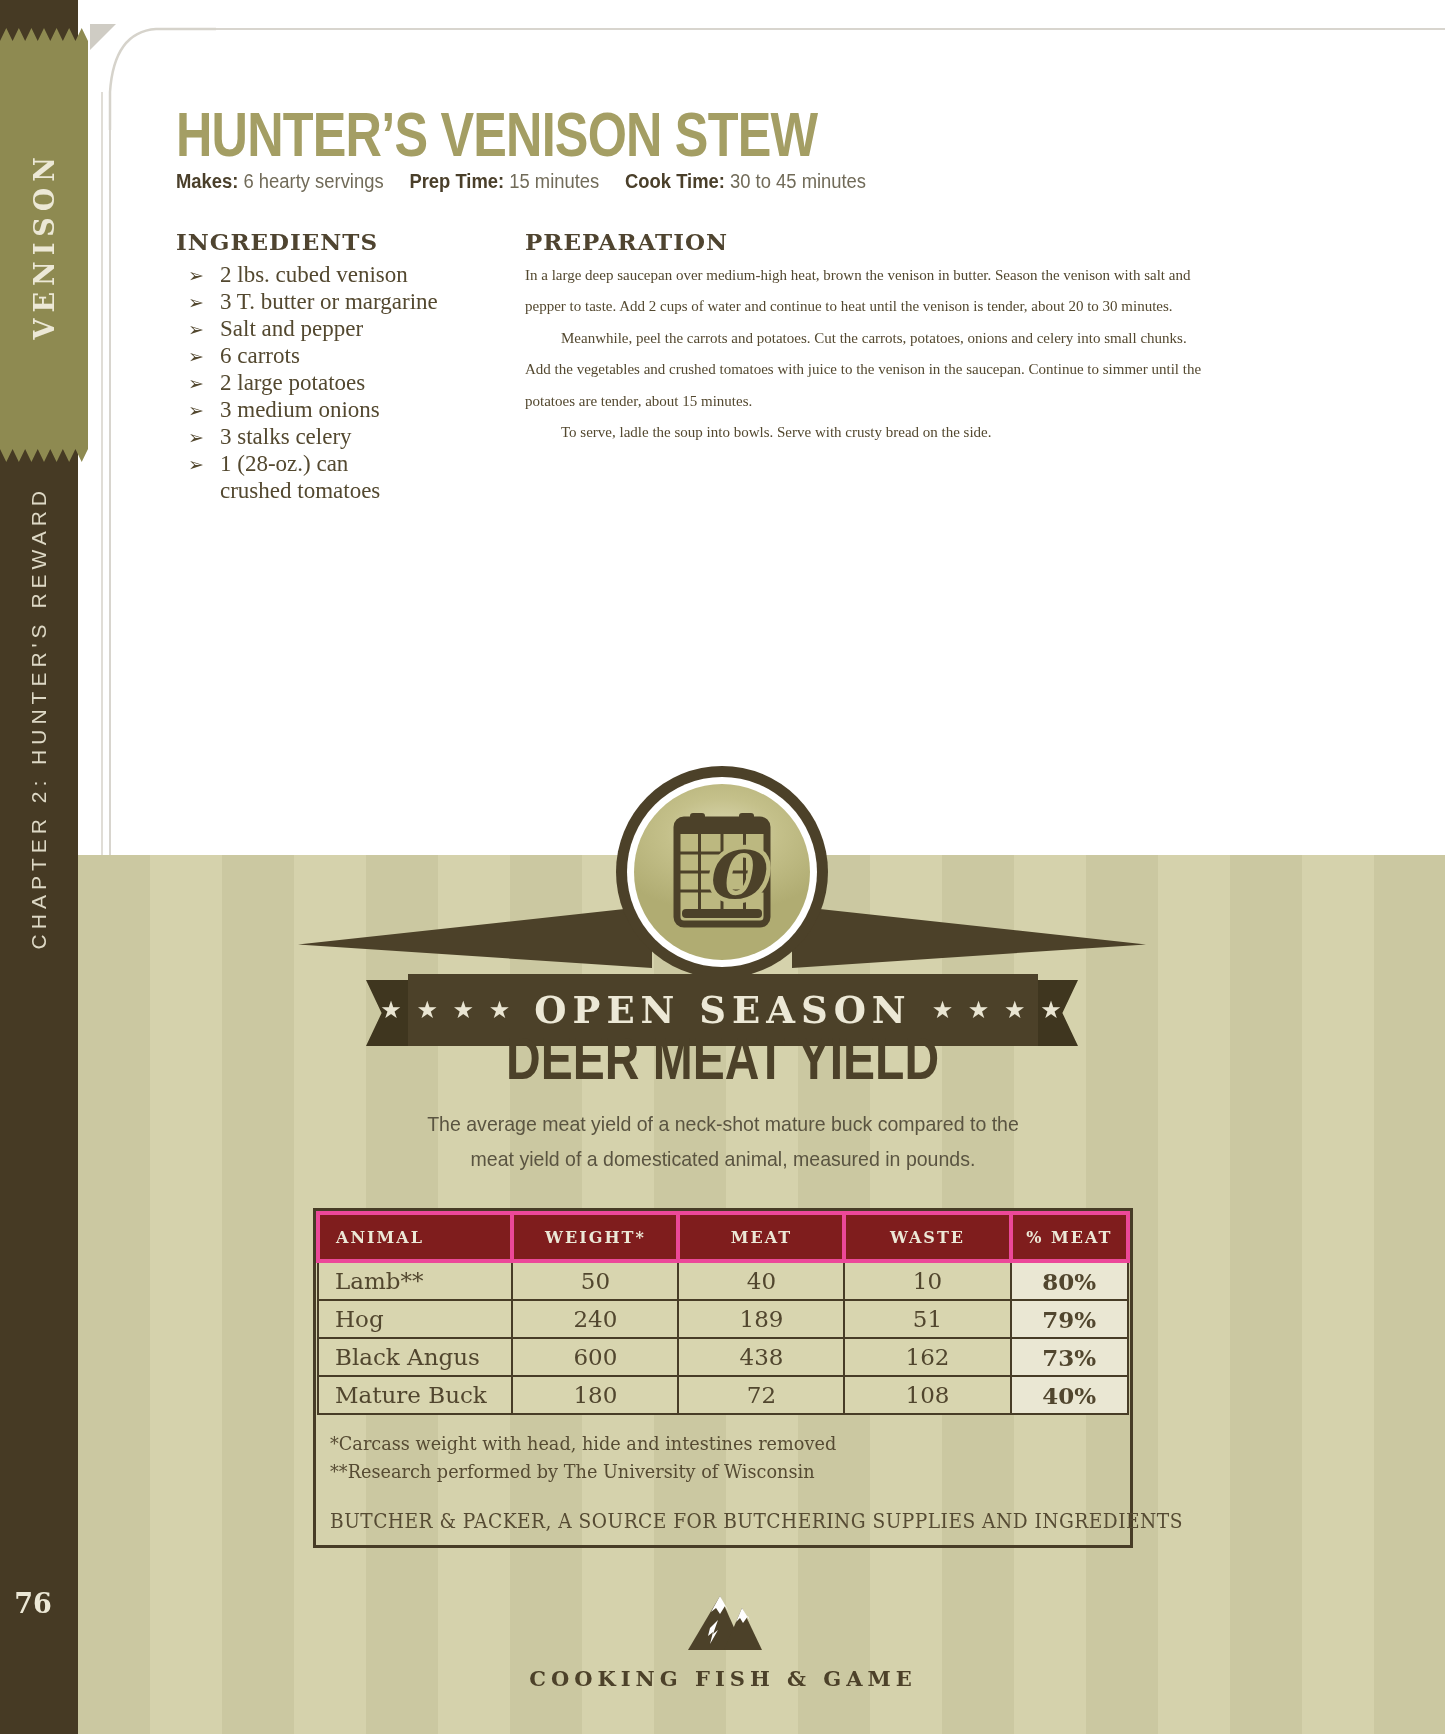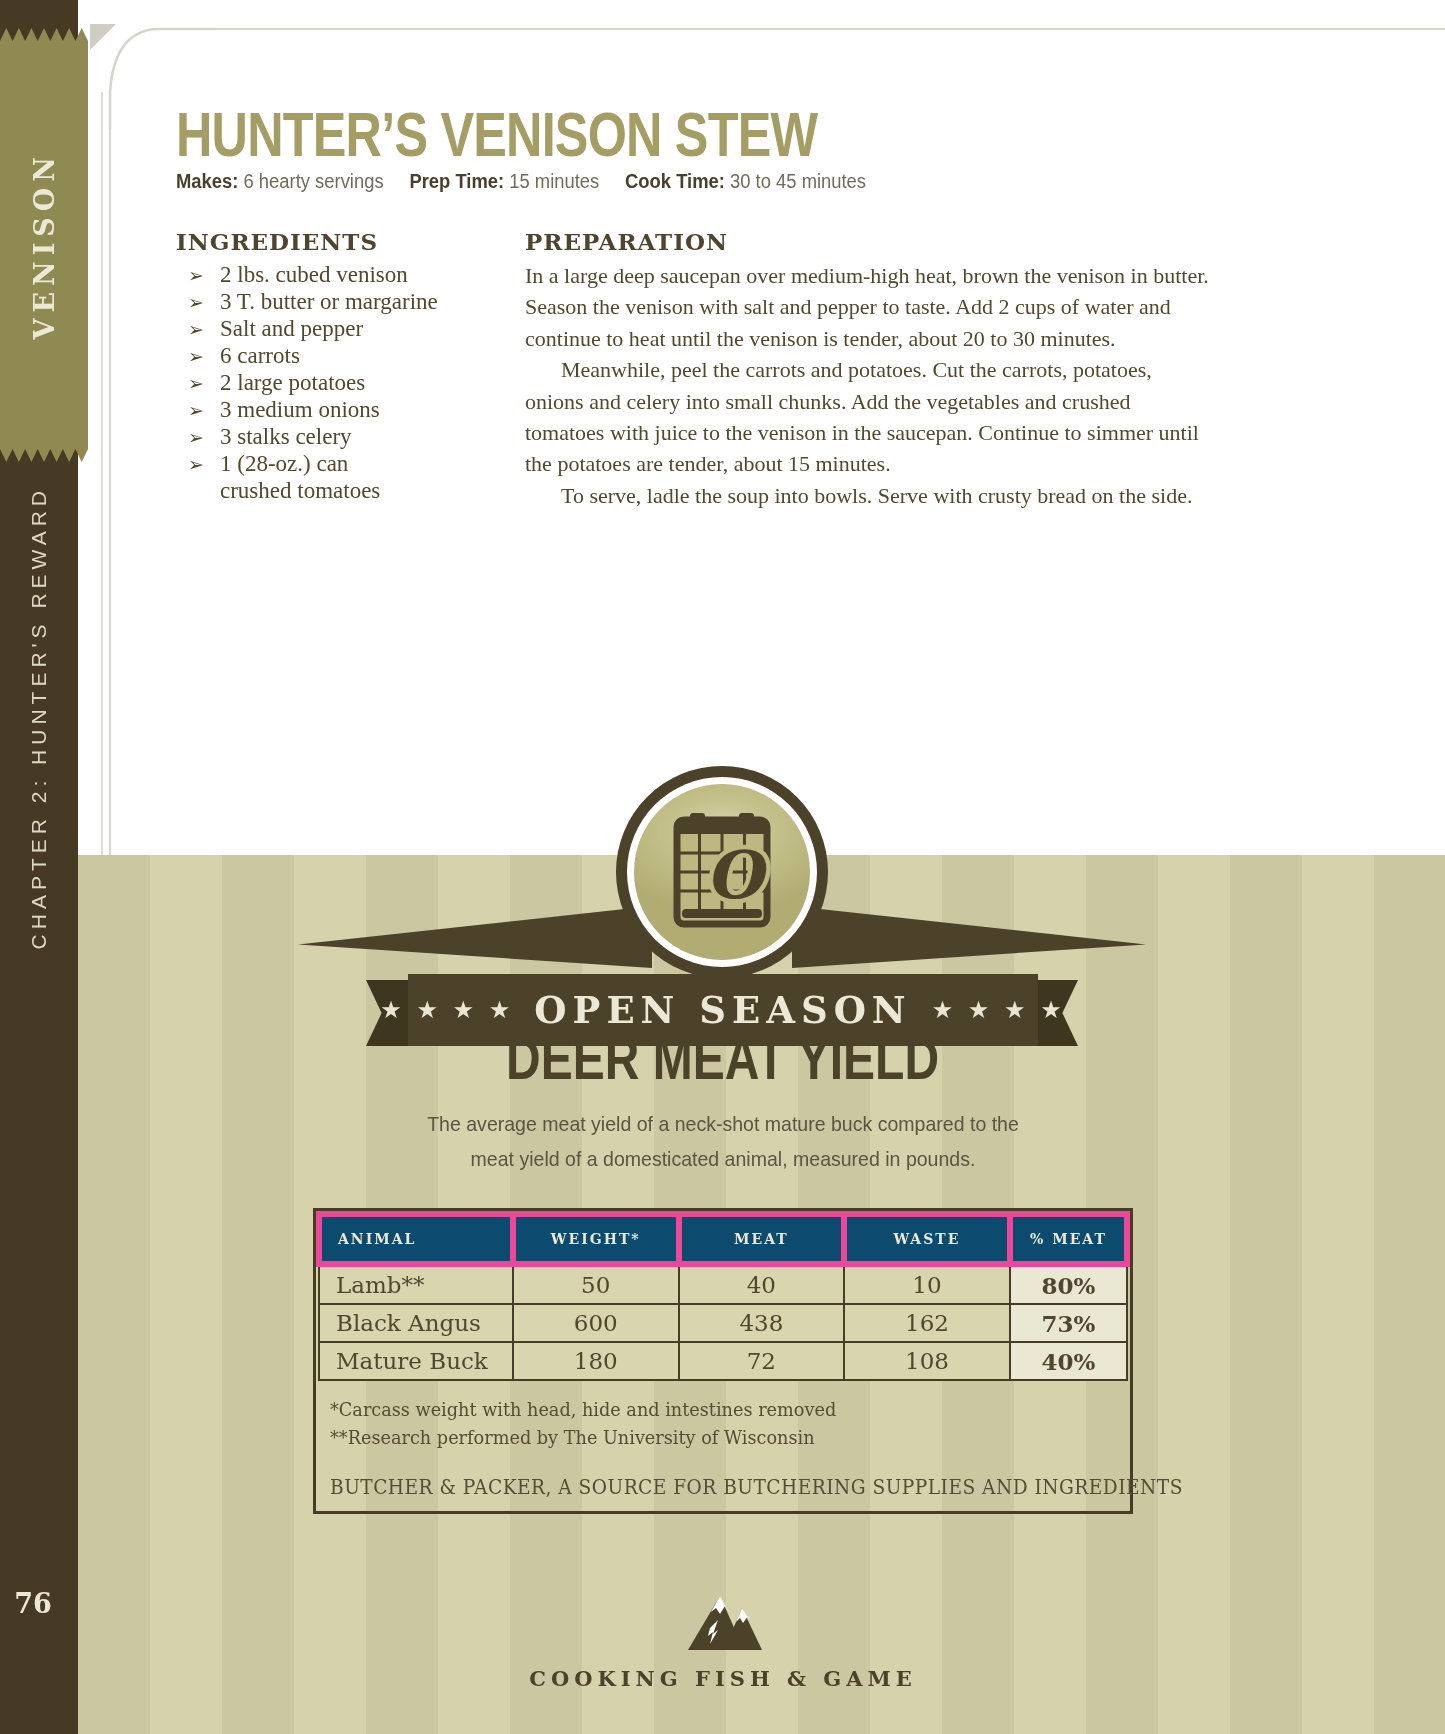--- a/index.html
+++ b/index.html
@@ -39,21 +39,21 @@
   .col-head{position:absolute;font-family:"DejaVu Serif","Liberation Serif",serif;font-weight:bold;
     font-size:23px;letter-spacing:1px;color:#4f4430;}
   .ing-head{left:176px;top:228px;}
   .prep-head{left:525px;top:228px;}
   .ingredients{position:absolute;left:188px;top:262px;font-family:"Liberation Serif",serif;
     font-size:23px;color:#53482f;line-height:26px;list-style:none;margin:0;padding:0;}
   .ingredients li{white-space:nowrap;}
   .ingredients .bullet{display:inline-block;width:32px;font-size:19px;color:#53482f;}
   .ingredients li.cont{padding-left:32px;}
   .prep{position:absolute;left:525px;top:260px;width:690px;font-family:"Liberation Serif",serif;
-    font-size:22px;color:#53482f;line-height:31.4px;}
+    font-size:15px;color:#53482f;line-height:31.4px;}
   .prep p{margin:0;}
   .prep p + p{text-indent:36px;}
 
   
   .khaki{position:absolute;left:78px;top:855px;width:1367px;height:879px;
     background:repeating-linear-gradient(90deg,#cbc8a1 0 72px,#d5d2ac 72px 144px);}
   .os-tri{position:absolute;background:#4c4129;}
   .os-tri.l{left:298px;top:906px;width:354px;height:62px;clip-path:polygon(0 62%,100% 0,100% 100%);}
   .os-tri.r{left:792px;top:906px;width:354px;height:62px;clip-path:polygon(0 0,100% 62%,0 100%);}
   .medallion{position:absolute;left:616px;top:766px;width:212px;height:212px;border-radius:50%;
@@ -74,22 +74,22 @@
   .os-title{position:absolute;left:78px;top:1024px;width:1290px;text-align:center;}
   .os-title span{display:inline-block;font-weight:bold;font-size:60px;color:#4c4129;
     transform:scaleX(0.8);white-space:nowrap;}
   .os-desc{position:absolute;left:78px;top:1106px;width:1290px;text-align:center;
     font-size:21px;line-height:35px;color:#5a5441;}
   .os-desc div{transform:scaleX(0.93);transform-origin:center top;white-space:nowrap;}
 
   
   .tbl-wrap{position:absolute;left:313px;top:1208px;width:820px;border:3px solid #473c26;box-sizing:border-box;}
   table.yield{width:100%;border-collapse:collapse;font-family:"DejaVu Serif","Liberation Serif",serif;}
-  table.yield th{background:#0c4a6e;color:#ece8d6;font-weight:bold;font-size:14px;letter-spacing:2px;
-    height:42px;border:6px solid #ec4899;}
+  table.yield th{background:#7f1d1d;color:#ece8d6;font-weight:bold;font-size:16px;letter-spacing:2px;
+    height:42px;border:4px solid #ec4899;}
   table.yield th:first-child{text-align:left;padding-left:16px;}
   table.yield td{background:#d8d5af;color:#51462e;font-size:23px;height:36px;text-align:center;
     border:2px solid #473c26;padding:0;}
   table.yield td:first-child{text-align:left;padding-left:16px;}
   table.yield td.pct{background:#eae7d3;font-weight:bold;}
   .fn{padding:14px 0 10px 14px;font-family:"DejaVu Serif","Liberation Serif",serif;
     font-size:19px;color:#564b33;}
   .fn div{transform:scaleX(0.93);transform-origin:left top;white-space:nowrap;line-height:28px;}
   .fn .src{margin-top:22px;font-size:20px;letter-spacing:0.5px;}
 
@@ -219,20 +219,27 @@
       </thead>
       <tbody>
         <tr>
           <td>Lamb**</td>
           <td>50</td>
           <td>40</td>
           <td>10</td>
           <td class="pct">80%</td>
         </tr>
         <tr>
+          <td>Hog</td>
+          <td>240</td>
+          <td>189</td>
+          <td>51</td>
+          <td class="pct">79%</td>
+        </tr>
+        <tr>
           <td>Black Angus</td>
           <td>600</td>
           <td>438</td>
           <td>162</td>
           <td class="pct">73%</td>
         </tr>
         <tr>
           <td>Mature Buck</td>
           <td>180</td>
           <td>72</td>

